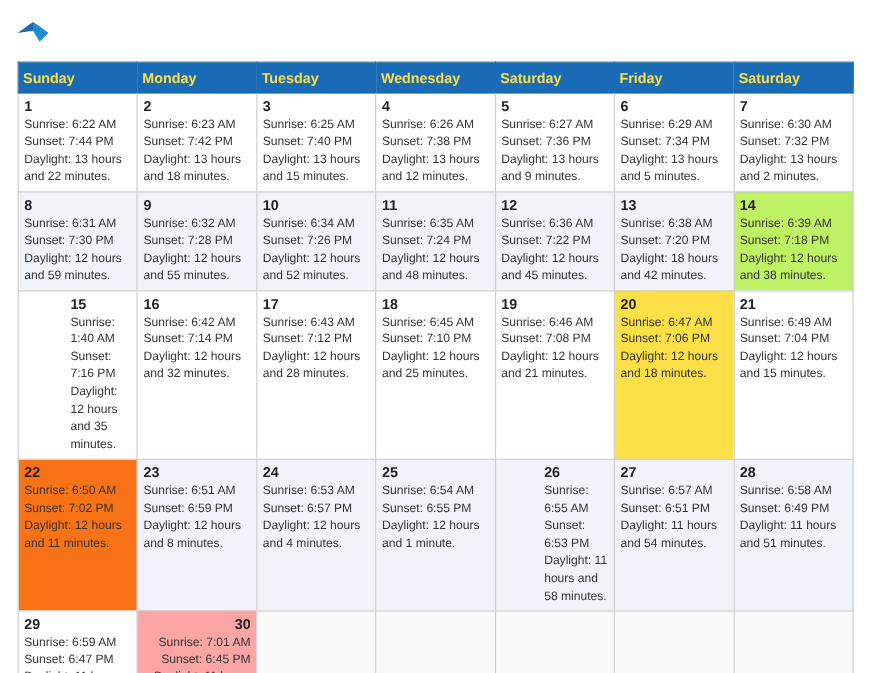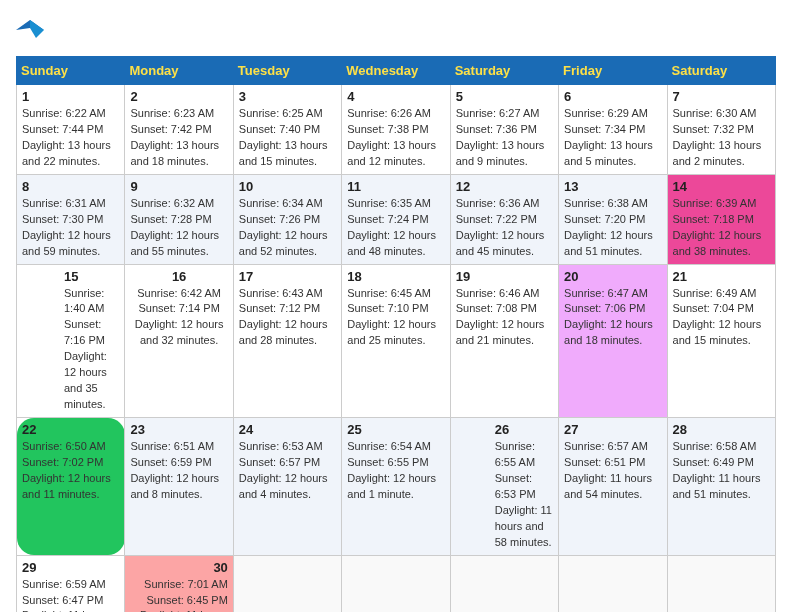--- a/index.html
+++ b/index.html
@@ -218,42 +218,42 @@
           <span>Sunrise: 6:36 AM</span><br>
           <span>Sunset: 7:22 PM</span><br>
           <span>Daylight: 12 hours and 45 minutes.</span>
         </div>
       </td>
         <td style="background: rgb(240, 244, 250);">
         <span class="day-num">13</span>
         <div class="day-info">
           <span>Sunrise: 6:38 AM</span><br>
           <span>Sunset: 7:20 PM</span><br>
-          <span>Daylight: 12 hours and 51 minutes.</span>
-        </div>
-      </td>
-        <td style="background: #ec4899;">
+          <span>Daylight: 18 hours and 42 minutes.</span>
+        </div>
+      </td>
+        <td style="background: #bef264;">
         <span class="day-num">14</span>
         <div class="day-info">
           <span>Sunrise: 6:39 AM</span><br>
           <span>Sunset: 7:18 PM</span><br>
           <span>Daylight: 12 hours and 38 minutes.</span>
         </div>
       </td>
       </tr>
       <tr>
         <td style="background: rgb(255, 255, 255); padding-left: 47px;">
         <span class="day-num">15</span>
         <div class="day-info">
           <span>Sunrise: 1:40 AM</span><br>
           <span>Sunset: 7:16 PM</span><br>
           <span>Daylight: 12 hours and 35 minutes.</span>
         </div>
       </td>
-        <td style="background: rgb(255, 255, 255); text-align: center;">
+        <td style="background: rgb(255, 255, 255);">
         <span class="day-num">16</span>
         <div class="day-info">
           <span>Sunrise: 6:42 AM</span><br>
           <span>Sunset: 7:14 PM</span><br>
           <span>Daylight: 12 hours and 32 minutes.</span>
         </div>
       </td>
         <td style="background: rgb(255, 255, 255);">
         <span class="day-num">17</span>
         <div class="day-info">
@@ -271,39 +271,39 @@
         </div>
       </td>
         <td style="background: rgb(255, 255, 255);">
         <span class="day-num">19</span>
         <div class="day-info">
           <span>Sunrise: 6:46 AM</span><br>
           <span>Sunset: 7:08 PM</span><br>
           <span>Daylight: 12 hours and 21 minutes.</span>
         </div>
       </td>
-        <td style="background: #f0abfc;">
+        <td style="background: #fde047;">
         <span class="day-num">20</span>
         <div class="day-info">
           <span>Sunrise: 6:47 AM</span><br>
           <span>Sunset: 7:06 PM</span><br>
           <span>Daylight: 12 hours and 18 minutes.</span>
         </div>
       </td>
         <td style="background: rgb(255, 255, 255);">
         <span class="day-num">21</span>
         <div class="day-info">
           <span>Sunrise: 6:49 AM</span><br>
           <span>Sunset: 7:04 PM</span><br>
           <span>Daylight: 12 hours and 15 minutes.</span>
         </div>
       </td>
       </tr>
       <tr>
-        <td style="background: #22c55e; border-radius: 17px;">
+        <td style="background: #f97316;">
         <span class="day-num">22</span>
         <div class="day-info">
           <span>Sunrise: 6:50 AM</span><br>
           <span>Sunset: 7:02 PM</span><br>
           <span>Daylight: 12 hours and 11 minutes.</span>
         </div>
       </td>
         <td style="background: rgb(240, 244, 250);">
         <span class="day-num">23</span>
         <div class="day-info">

